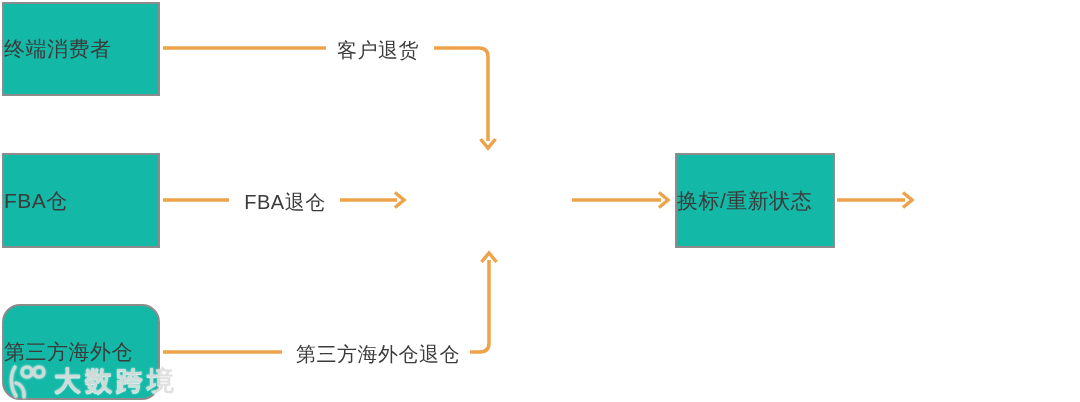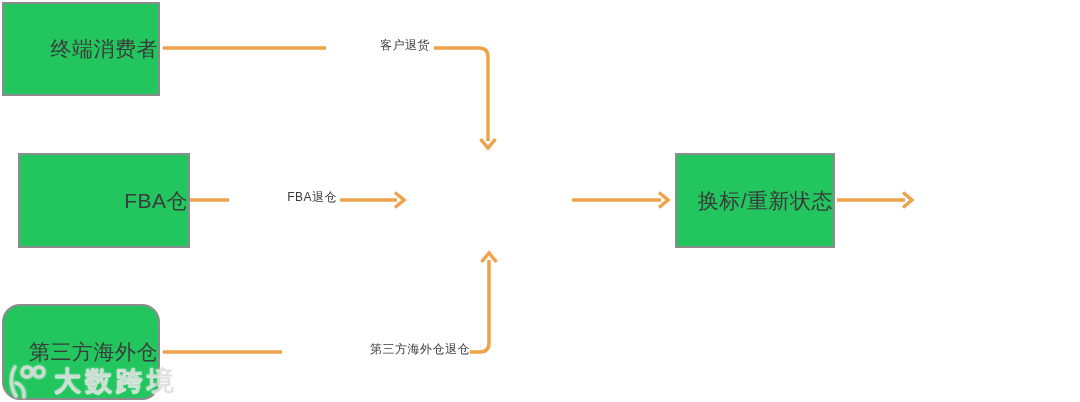--- a/index.html
+++ b/index.html
@@ -12,49 +12,49 @@
     width: 1080px;
     height: 402px;
     background: #ffffff;
     overflow: hidden;
     font-family: "Liberation Sans", "DejaVu Sans", sans-serif;
   }
   .node {
     position: absolute;
     box-sizing: border-box;
     border: 2px solid #8C8C8C;
-    background: #22c55e;
+    background: #14b8a6;
     display: flex;
     align-items: center;
-    justify-content: flex-end;
+    justify-content: flex-start;
     font-size: 21px;
     color: #3B3B3B;
     letter-spacing: 0.5px;
     white-space: nowrap;
   }
   .edge-label {
     position: absolute;
-    font-size: 12px;
+    font-size: 20px;
     color: #3B3B3B;
     background: #ffffff;
-    text-align: right;
+    text-align: center;
     white-space: nowrap;
     letter-spacing: 0.5px;
   }
   .arrows {
     position: absolute;
     left: 0;
     top: 0;
     width: 1080px;
     height: 402px;
     pointer-events: none;
   }
   
   #node-consumer      { left: 2px;   top: 2px;   width: 158px; height: 94px; }
-  #node-fba           { left: 18px;   top: 153px; width: 172px; height: 95px; }
+  #node-fba           { left: 2px;   top: 153px; width: 158px; height: 95px; }
   #node-third-party   { left: 2px;   top: 304px; width: 158px; height: 96px; border-radius: 18px; }
   #node-receive       { left: 409px; top: 152px; width: 161px; height: 96px; }
   #node-relabel       { left: 675px; top: 153px; width: 160px; height: 95px; }
   #node-pending       { left: 918px; top: 153px; width: 158px; height: 95px; }
   
   #label-customer-return    { left: 326px; top: 37px;  width: 104px; }
   #label-fba-return         { left: 233px; top: 189px; width: 104px; }
   #label-third-party-return { left: 286px; top: 341px; width: 184px; }
   
   .watermark {

